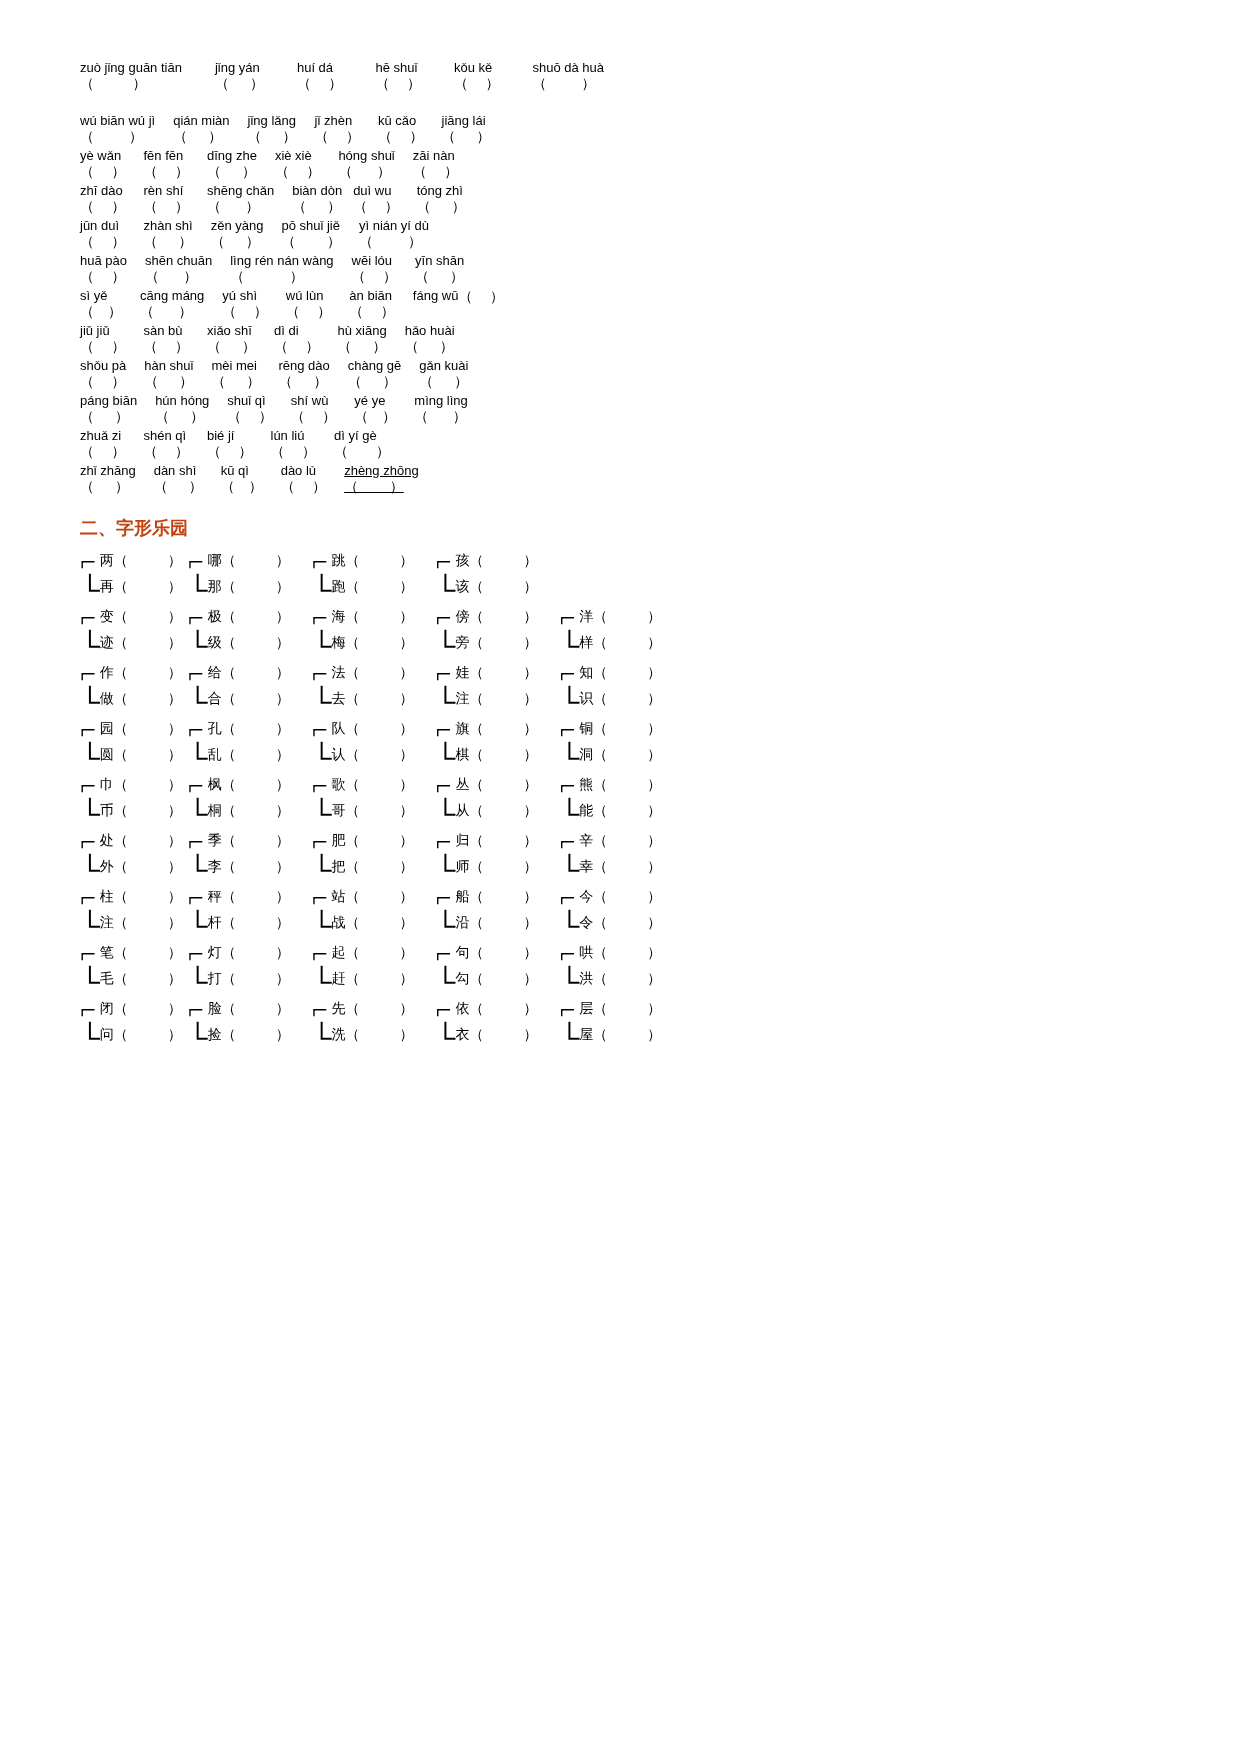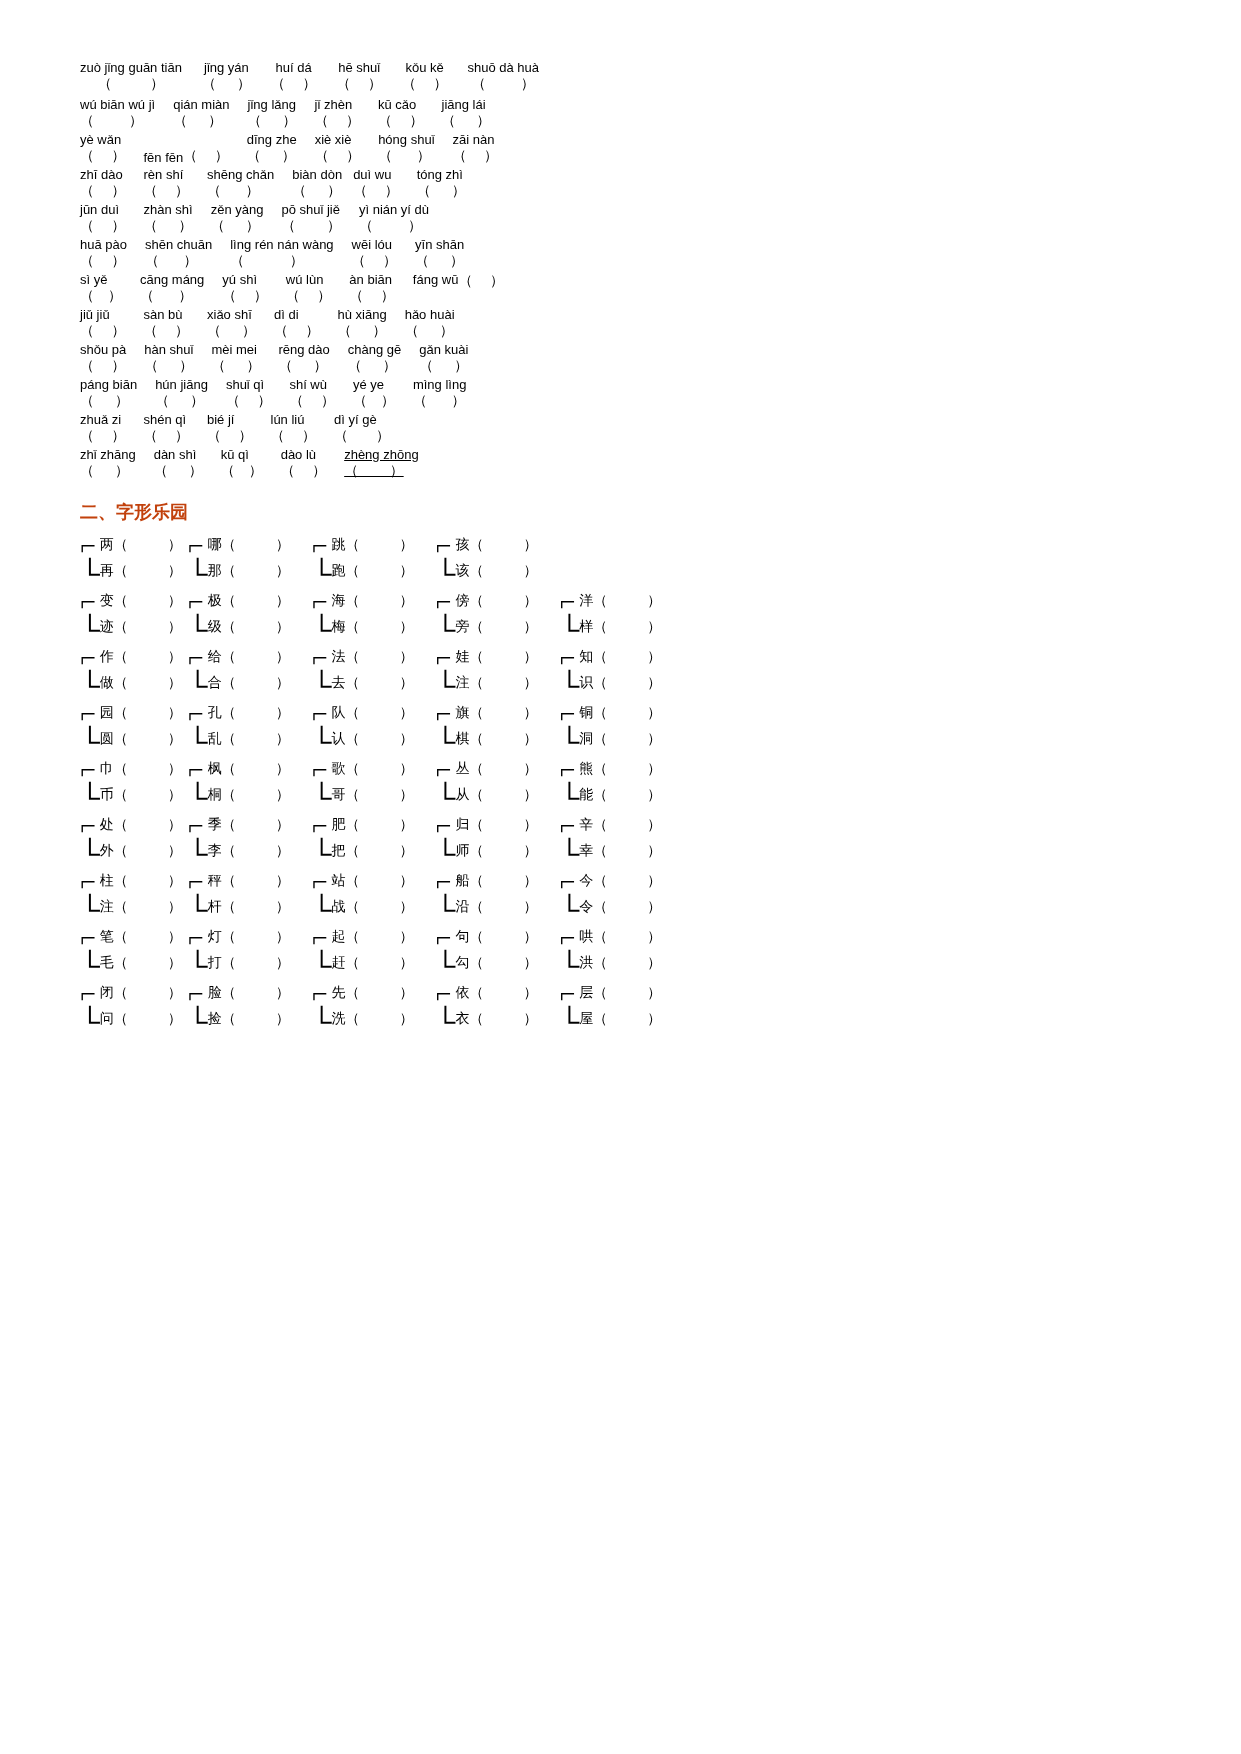--- a/index.html
+++ b/index.html
@@ -29,21 +29,21 @@
     .row-pinyin { font-family: Arial, sans-serif; font-size: 13px; }
     .row-brackets { font-size: 14px; }
   </style>
 </head>
 <body>
 
 <div>
 
   <div class="pinyin-section">
 
-    <div style="display:flex; flex-wrap:wrap; gap:0 12px; margin-bottom:4px;text-align:center;">
+    <div style="display:flex; flex-wrap:wrap; gap:0 25px; margin-bottom:20px;">
       <span style="display:inline-flex;flex-direction:column;margin-right:8px;">
         <span class="row-pinyin">zuò jǐng guān tiān</span>
         <span class="row-brackets">（&nbsp;&nbsp;&nbsp;&nbsp;&nbsp;&nbsp;&nbsp;&nbsp;&nbsp;&nbsp;&nbsp;）</span>
       </span>
       <span style="display:inline-flex;flex-direction:column;margin-right:8px;">
         <span class="row-pinyin">jǐng yán</span>
         <span class="row-brackets">（&nbsp;&nbsp;&nbsp;&nbsp;&nbsp;&nbsp;）</span>
       </span>
       <span style="display:inline-flex;flex-direction:column;margin-right:8px;">
         <span class="row-pinyin">huí dá</span>
@@ -88,21 +88,21 @@
         <span class="row-pinyin">jiāng lái</span>
         <span class="row-brackets">（&nbsp;&nbsp;&nbsp;&nbsp;&nbsp;&nbsp;）</span>
       </span>
     </div>
 
     <div style="display:flex; flex-wrap:wrap; gap:0 10px; margin-bottom:2px;">
       <span style="display:inline-flex;flex-direction:column;margin-right:8px;">
         <span class="row-pinyin">yè wǎn</span>
         <span class="row-brackets">（&nbsp;&nbsp;&nbsp;&nbsp;&nbsp;）</span>
       </span>
-      <span style="display:inline-flex;flex-direction:row;margin-right:8px;align-items:flex-end;">
+      <span style="display:inline-flex;flex-direction:column;margin-right:8px;">
         <span class="row-pinyin">fēn fēn</span>
         <span class="row-brackets">（&nbsp;&nbsp;&nbsp;&nbsp;&nbsp;）</span>
       </span>
       <span style="display:inline-flex;flex-direction:column;margin-right:8px;">
         <span class="row-pinyin">dīng zhe</span>
         <span class="row-brackets">（&nbsp;&nbsp;&nbsp;&nbsp;&nbsp;&nbsp;）</span>
       </span>
       <span style="display:inline-flex;flex-direction:column;margin-right:8px;">
         <span class="row-pinyin">xiè xiè</span>
         <span class="row-brackets">（&nbsp;&nbsp;&nbsp;&nbsp;&nbsp;）</span>
@@ -270,21 +270,21 @@
         <span class="row-brackets">（&nbsp;&nbsp;&nbsp;&nbsp;&nbsp;&nbsp;）</span>
       </span>
     </div>
 
     <div style="display:flex; flex-wrap:wrap; gap:0 10px; margin-bottom:2px;">
       <span style="display:inline-flex;flex-direction:column;margin-right:8px;">
         <span class="row-pinyin">páng biān</span>
         <span class="row-brackets">（&nbsp;&nbsp;&nbsp;&nbsp;&nbsp;&nbsp;）</span>
       </span>
       <span style="display:inline-flex;flex-direction:column;margin-right:8px;">
-        <span class="row-pinyin">hún jiāng</span>
+        <span class="row-pinyin">hún hóng</span>
         <span class="row-brackets">（&nbsp;&nbsp;&nbsp;&nbsp;&nbsp;&nbsp;）</span>
       </span>
       <span style="display:inline-flex;flex-direction:column;margin-right:8px;">
         <span class="row-pinyin">shuǐ qì</span>
         <span class="row-brackets">（&nbsp;&nbsp;&nbsp;&nbsp;&nbsp;）</span>
       </span>
       <span style="display:inline-flex;flex-direction:column;margin-right:8px;">
         <span class="row-pinyin">shí wù</span>
         <span class="row-brackets">（&nbsp;&nbsp;&nbsp;&nbsp;&nbsp;）</span>
       </span>

